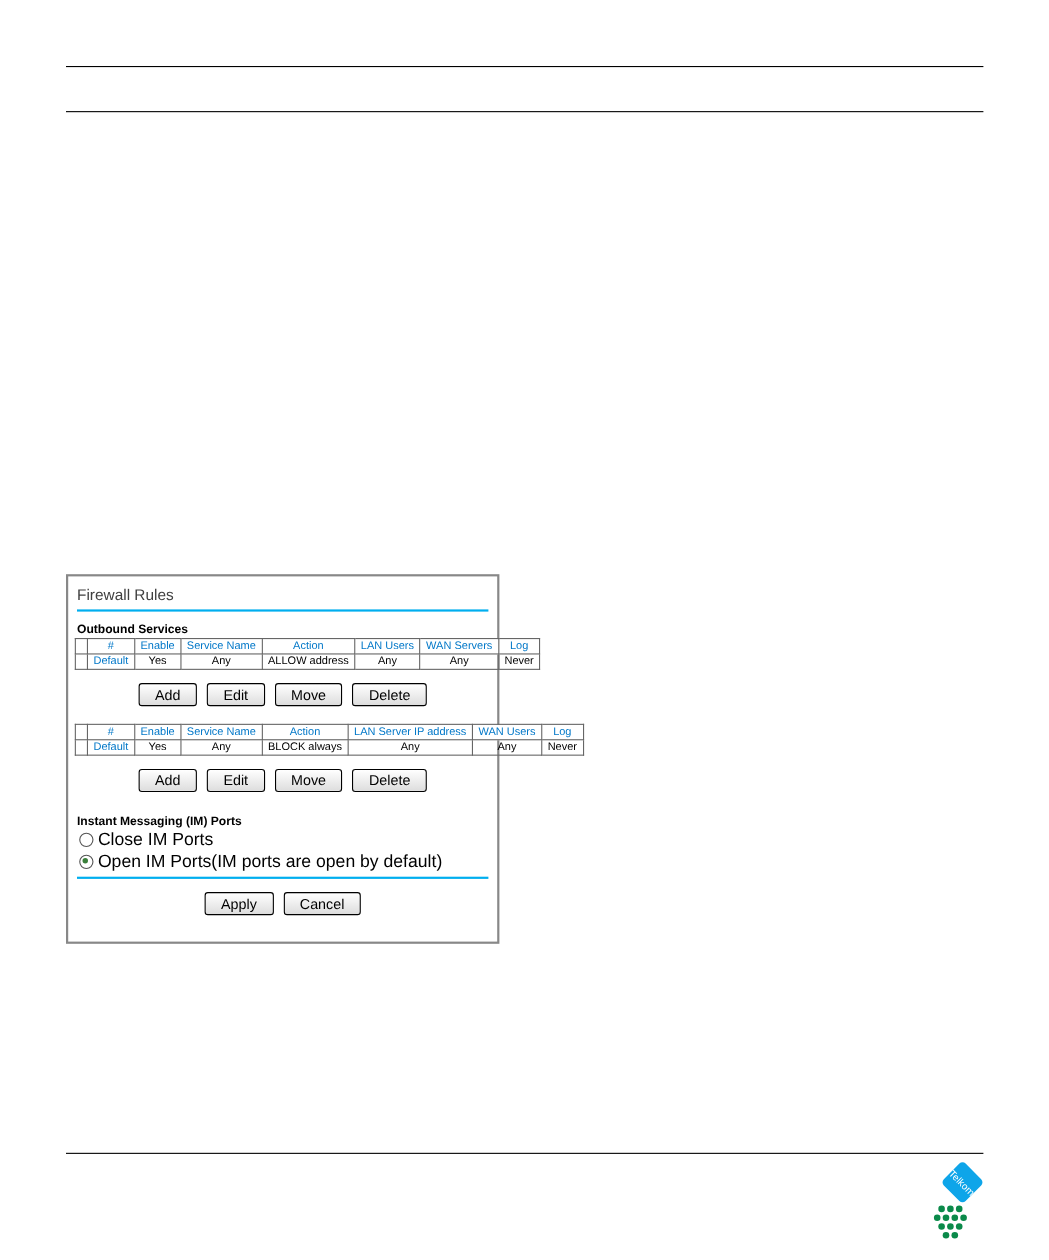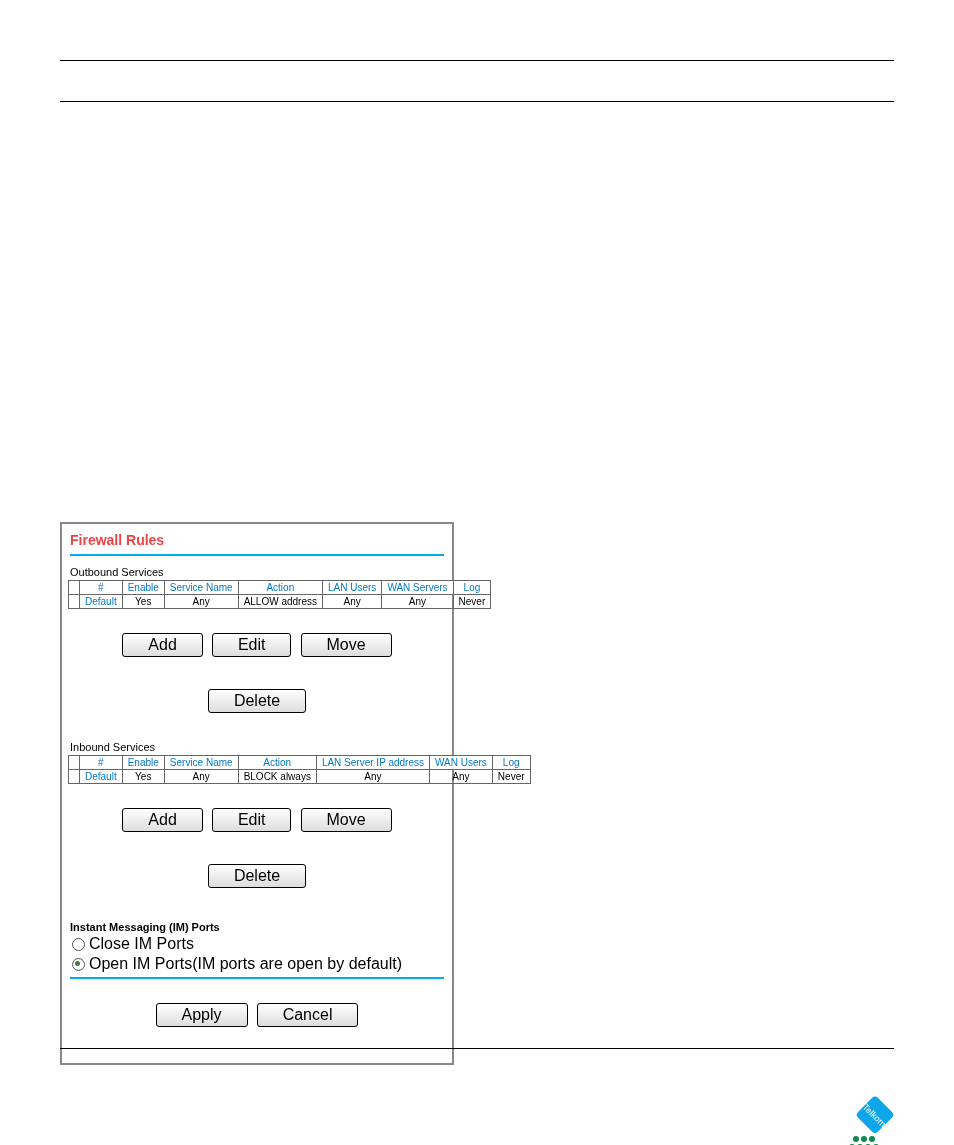--- a/index.html
+++ b/index.html
@@ -1,29 +1,29 @@
 <!DOCTYPE html>
 <html><head>
 <meta charset="utf-8">
 <style>
   html,body{margin:0;padding:0;background:#fff;font-family:Arial,Helvetica,sans-serif;color:#000}
   .page{width:954px;min-height:1145px;position:relative;padding:30px 60px 120px 60px;box-sizing:border-box}
   .top-rule{border-top:1.5px solid #000;margin:30px 0 10px 0}
   .gap{height:30px}
   .rule{border-top:1.5px solid #000}
   .panel{width:378px;border:2px solid #888;padding:4px 6px 8px 6px;margin-top:420px;background:#fff;font-size:11px}
-  .panel-title{color:#ef4444;font-weight:bold;font-size:14px;margin:4px 2px 6px 2px}
+  .panel-title{color:#404040;font-weight:normal;font-size:14px;margin:4px 2px 6px 2px}
   .title-rule{border-top:2px solid #00aeef;margin:0 2px 10px 2px}
-  .section-label{font-weight:normal;font-size:11px;margin:0 0 2px 2px}
+  .section-label{font-weight:bold;font-size:11px;margin:0 0 2px 2px}
   table{border-collapse:collapse;width:100%;table-layout:auto}
   th,td{border:1px solid #666;padding:1px 5px;text-align:center;font-size:10px;white-space:nowrap}
   th{color:#0077c8;font-weight:normal;background:#fff}
   td.link{color:#0077c8}
   .btn-row{text-align:center;margin:8px 0 12px 0}
-  .btn{display:inline-block;border:1px solid #000;border-radius:3px;padding:2px 25px;margin:16px 3px;font-size:16px;background:linear-gradient(#fff,#ddd);cursor:pointer}
+  .btn{display:inline-block;border:1px solid #000;border-radius:3px;padding:2px 14px;margin:4px 3px;font-size:13px;background:linear-gradient(#fff,#ddd);cursor:pointer}
   .im-label{font-weight:bold;font-size:11px;margin:17px 0 2px 2px}
   .radio-row{font-size:16px;margin:2px 2px 2px 4px}
   .radio{display:inline-block;width:11px;height:11px;border:1px solid #555;border-radius:50%;vertical-align:middle;margin-right:4px;position:relative;background:#fff}
   .radio.checked::after{content:"";position:absolute;left:2px;top:2px;width:5px;height:5px;border-radius:50%;background:#3a7f3a}
   .radio-note{font-weight:normal}
   .blue-rule{border-top:2px solid #00aeef;margin:4px 2px 6px 2px}
   .bottom-rule{position:absolute;left:60px;right:60px;top:1048px;border-top:1.5px solid #000}
   .logo{position:absolute;right:40px;bottom:18px}
   .logo svg{display:block}
 </style>
@@ -64,21 +64,20 @@
       </tr>
     </tbody>
       </table>
     <div class="btn-row">
       <span class="btn">Add</span>
       <span class="btn">Edit</span>
       <span class="btn">Move</span>
       <span class="btn">Delete</span>
     </div>
 
-    <div class="section-label">Inbound Services</div>
     <table>
       <tbody>
           <tr>
         <th></th>
         <th>#</th>
         <th>Enable</th>
         <th>Service Name</th>
         <th>Action</th>
         <th>LAN Server IP address</th>
         <th>WAN Users</th>

